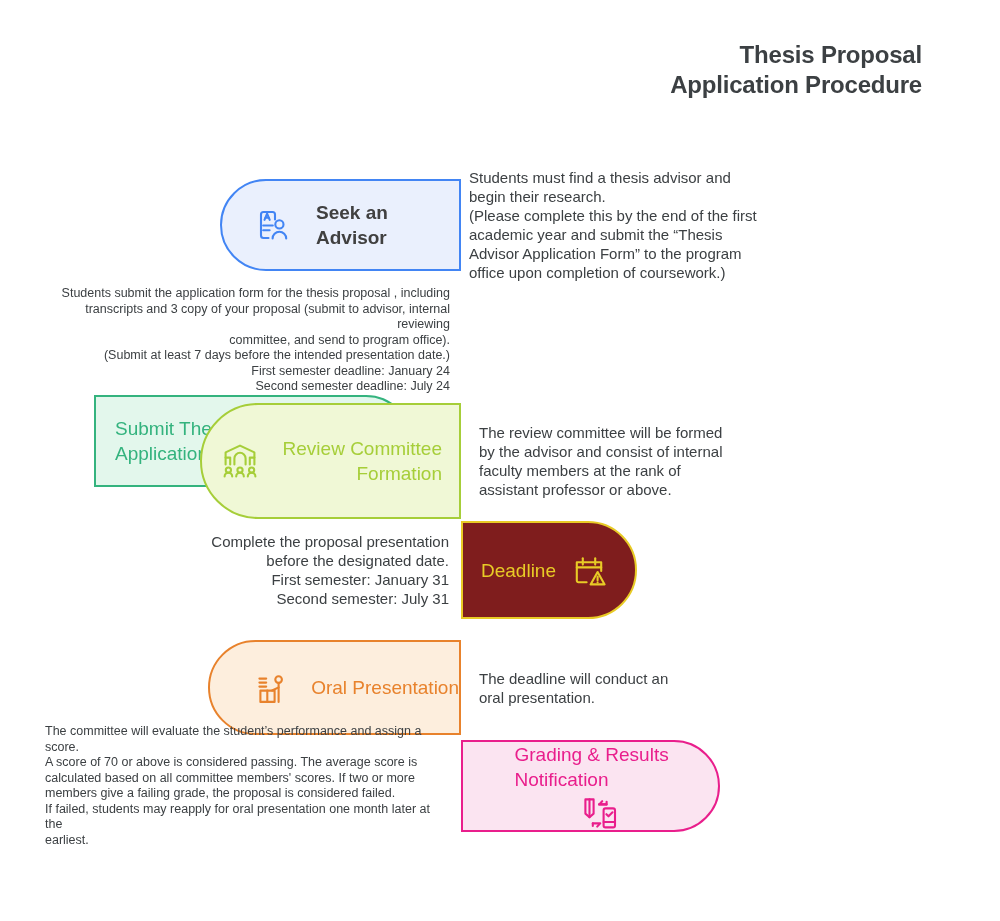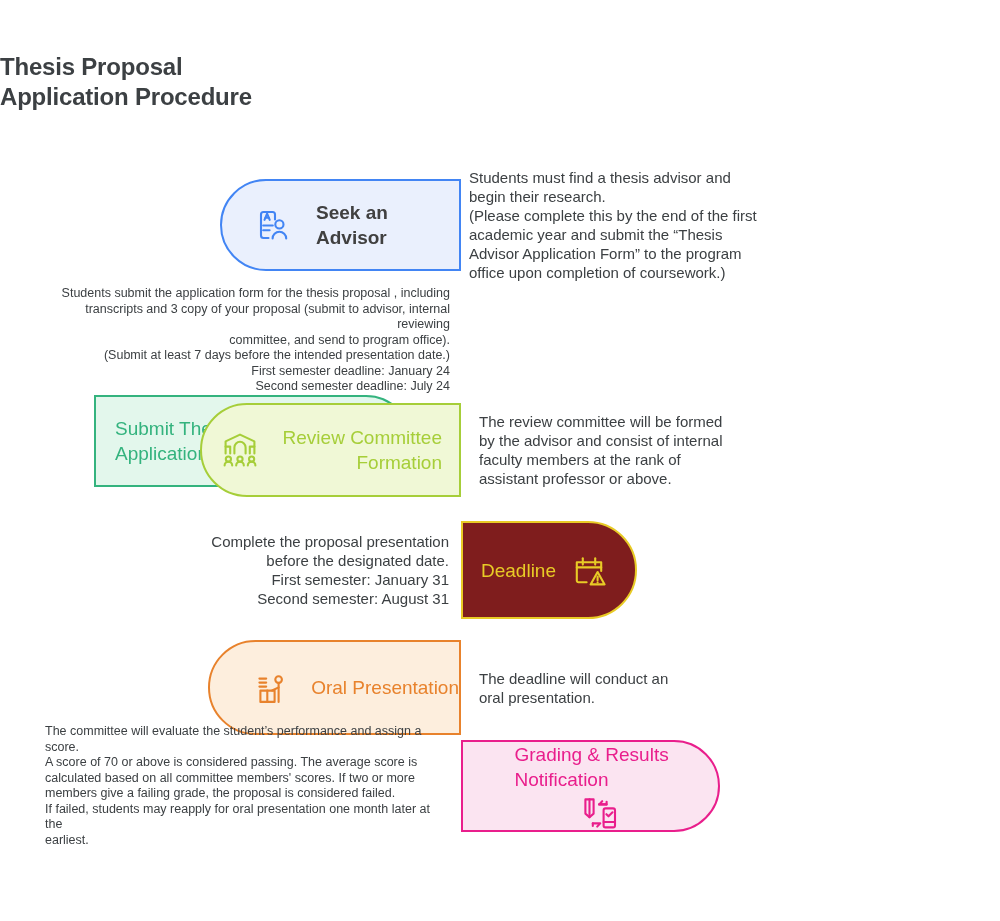--- a/index.html
+++ b/index.html
@@ -11,24 +11,24 @@
     width: 1000px;
     height: 921px;
     position: relative;
     font-family: "Liberation Sans", sans-serif;
     overflow: hidden;
   }
 
   
   #title-block {
     position: absolute;
-    top: 52px;
+    top: 40px;
     left: 0;
     width: 922px;
-    text-align: left;
+    text-align: right;
   }
   #title-block .title-line {
     font-size: 24px;
     font-weight: bold;
     color: #3c4043;
     line-height: 30px;
     letter-spacing: -0.2px;
   }
 
   
@@ -148,21 +148,21 @@
         <path d="M17.8 15.6 h3.1 v8 h-3.1"></path>
         <path d="M20.9 19.6 h3.2"></path>
         <path d="M33.5 20.4 l2.6 2.6 l-9.2 9.2 l-3.6 1 l1 -3.6 z"></path>
         <path d="M31.4 22.5 l2.6 2.6"></path>
       </svg>
     </span>
   </div>
 </div>
 
 <div class="flow-row" style="left:200px; top:403px;">
-  <div class="pill cap-left" style="width:261px; height:94px; border-color:#a6ce39; background:#f0f8d6; padding-left:17px;">
+  <div class="pill cap-left" style="width:261px; height:116px; border-color:#a6ce39; background:#f0f8d6; padding-left:17px;">
     <span class="pill-icon" style="width:42px;height:42px;">
       <svg width="42" height="42" viewBox="0 0 42 42" fill="none" stroke="#a6ce39" stroke-width="2.1" stroke-linecap="round" stroke-linejoin="round">
         <path d="M6.6 24.5 V12.4 L21 5.6 l14.4 6.8 v12.1"></path>
         <path d="M6.6 17.6 h4.6 v6.9"></path>
         <path d="M35.4 17.6 h-4.6 v6.9"></path>
         <path d="M15.4 24.5 v-6.1 a5.6 5.6 0 0 1 11.2 0 v6.1"></path>
         <circle cx="9.4" cy="30.1" r="2.6"></circle>
         <path d="M5.6 36.4 a3.8 3.8 0 0 1 7.6 0"></path>
         <circle cx="21" cy="30.1" r="2.6"></circle>
         <path d="M17.2 36.4 a3.8 3.8 0 0 1 7.6 0"></path>
@@ -176,21 +176,21 @@
   <div class="desc left" style="margin-left:18px; width:260px;">The review committee will be formed
 by the advisor and consist of internal
 faculty members at the rank of
 assistant professor or above.</div>
 </div>
 
 <div class="flow-row" style="left:200px; top:521px;">
   <div class="desc right" style="width:249px; margin-right:12px;">Complete the proposal presentation
 before the designated date.
 First semester: January 31
-Second semester: August 31</div>
+Second semester: July 31</div>
   <div class="pill cap-right" style="width:176px; height:98px; border-color:#e8cb26; background:#7f1d1d; padding-left:18px;">
     <span class="pill-label" style="color:#e8cb26;">Deadline</span>
     <span class="pill-icon" style="width:40px;height:40px;margin-left:13px;">
       <svg width="40" height="40" viewBox="0 0 40 40" fill="none" stroke="#e8cb26" stroke-width="2.1" stroke-linecap="round" stroke-linejoin="round">
         <path d="M32.2 21 V12.2 H7.8 V30.6 a1.6 1.6 0 0 0 1.6 1.6 h8.2"></path>
         <path d="M7.8 17.4 H32.2"></path>
         <path d="M13.8 8.2 v6.4"></path>
         <path d="M26.2 8.2 v6.4"></path>
         <path d="M28.6 22 l7 12.4 H21.6 z"></path>
         <path d="M28.6 26.6 v3.6"></path>

